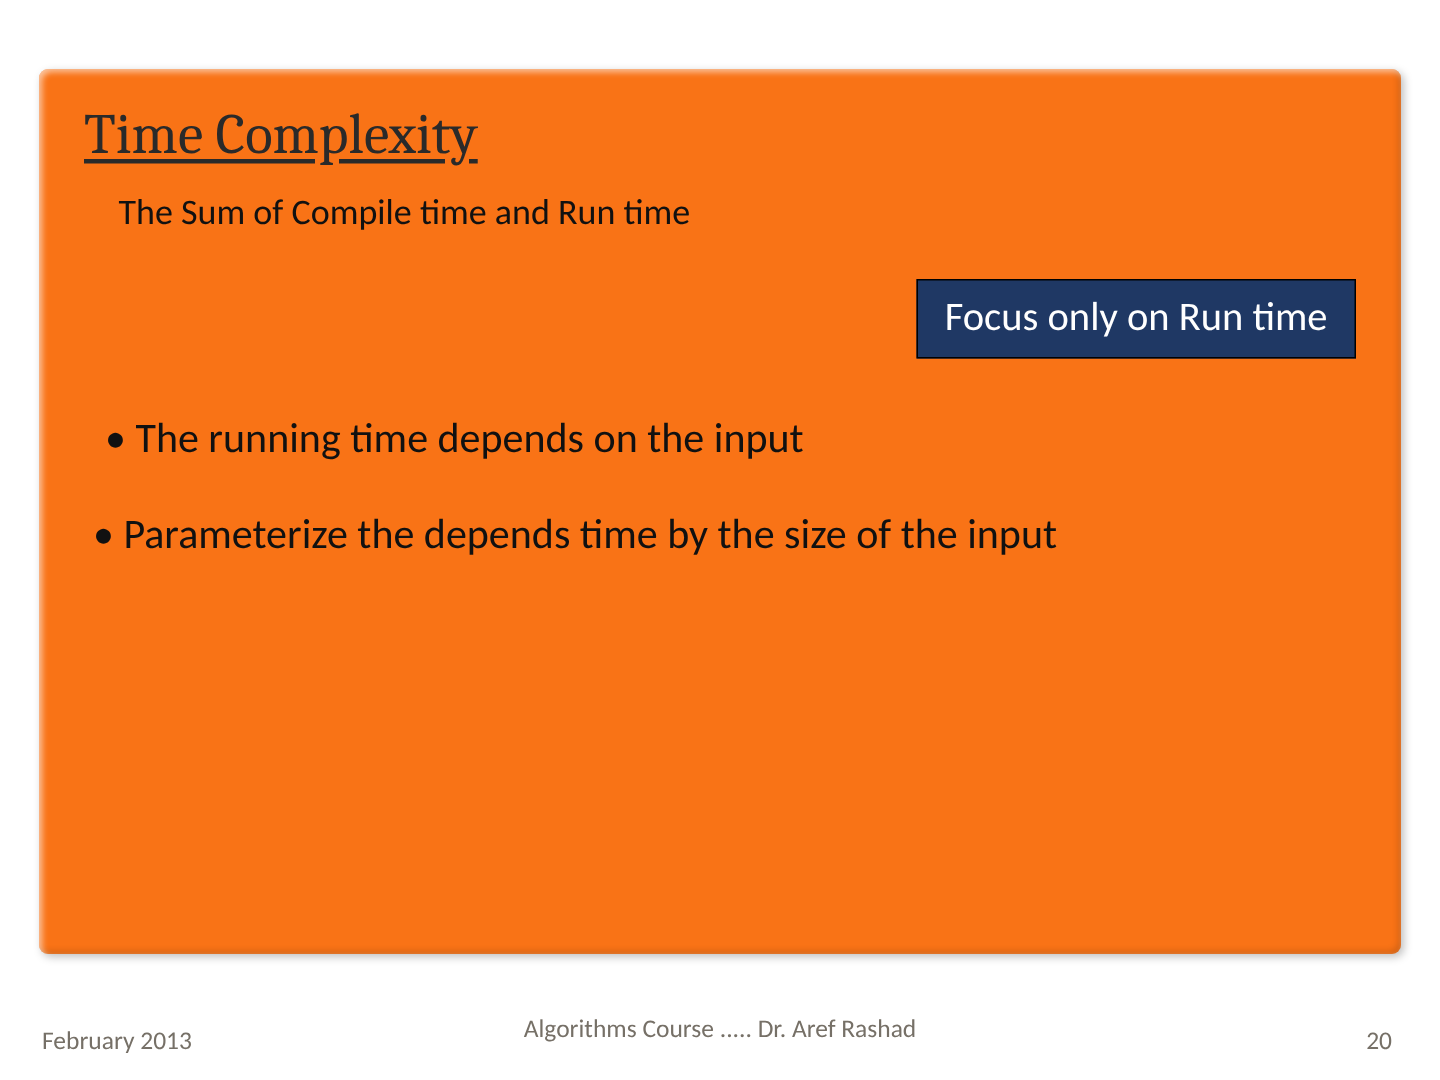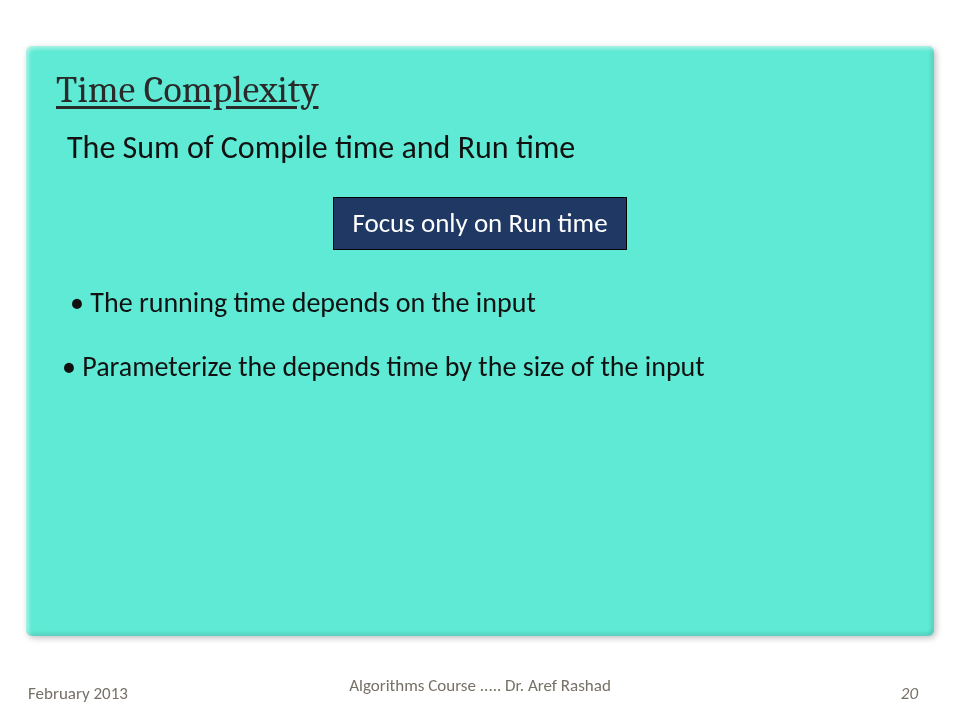--- a/index.html
+++ b/index.html
@@ -15,47 +15,47 @@
     position: relative;
     width: 960px;
     height: 720px;
     box-sizing: border-box;
     padding: 46px 26px 34px 26px;
   }
   .panel {
     position: relative;
     width: 100%;
     height: 590px;
-    background: #5eead4;
+    background: #f97316;
     border-radius: 6px;
     box-shadow:
       inset 2px 2px 4px rgba(255,255,255,0.6),
       inset -2px -2px 4px rgba(0,0,0,0.15),
       2px 2px 6px rgba(0,0,0,0.25);
     box-sizing: border-box;
     padding: 22px 30px 20px 30px;
   }
   .title {
     font-family: Cambria, Georgia, "Times New Roman", serif;
     font-size: 38px;
     color: #2a2a2a;
     text-decoration: underline;
     text-underline-offset: 4px;
     margin: 0 0 14px 0;
     font-weight: 400;
   }
   .body-line {
-    font-size: 32px;
+    font-size: 24px;
     line-height: 1.35;
-    margin: 2px 0 4px 11px;
+    margin: 2px 0 4px 23px;
     color: #111;
   }
   .callout-wrap {
     margin: 28px 0 34px 0;
-    text-align: center;
+    text-align: right;
   }
   .callout {
     display: inline-block;
     background: #1f3864;
     background: #17335f;
     background: #1f3864;
     color: #ffffff;
     font-size: 27px;
     padding: 8px 18px 10px 18px;
     border: 1px solid #000;
@@ -92,23 +92,22 @@
   }
   .footer .center {
     position: absolute;
     left: 0;
     right: 0;
     bottom: 12px;
     text-align: center;
   }
   .footer .page {
     position: absolute;
-    right: 14px;
+    right: 4px;
     bottom: 4px;
-    font-style: italic;
   }
 </style>
 </head>
 <body>
 
 <div class="slide-wrap">
 
   <div class="panel">
 
     <h1 class="title">Time Complexity</h1>

